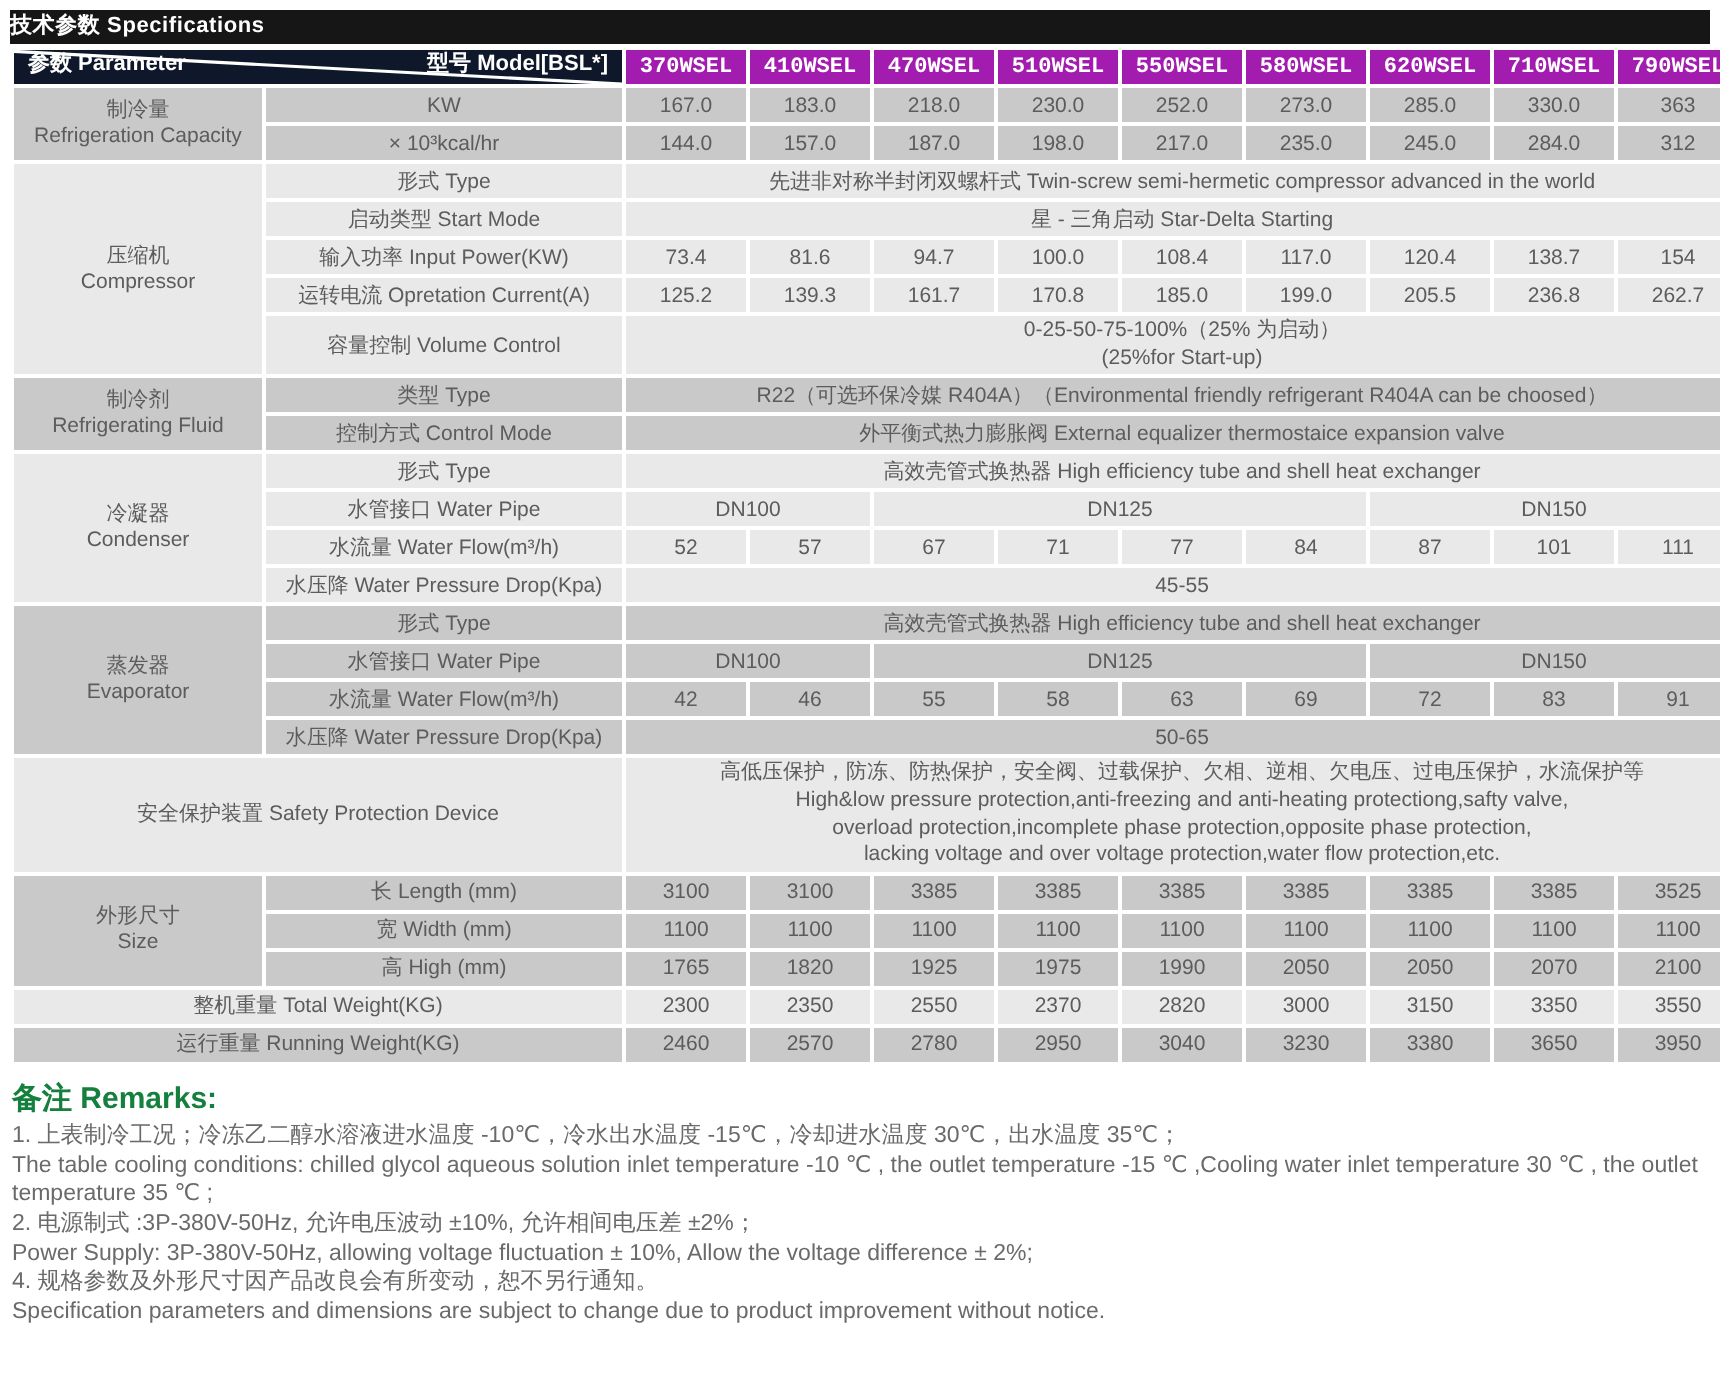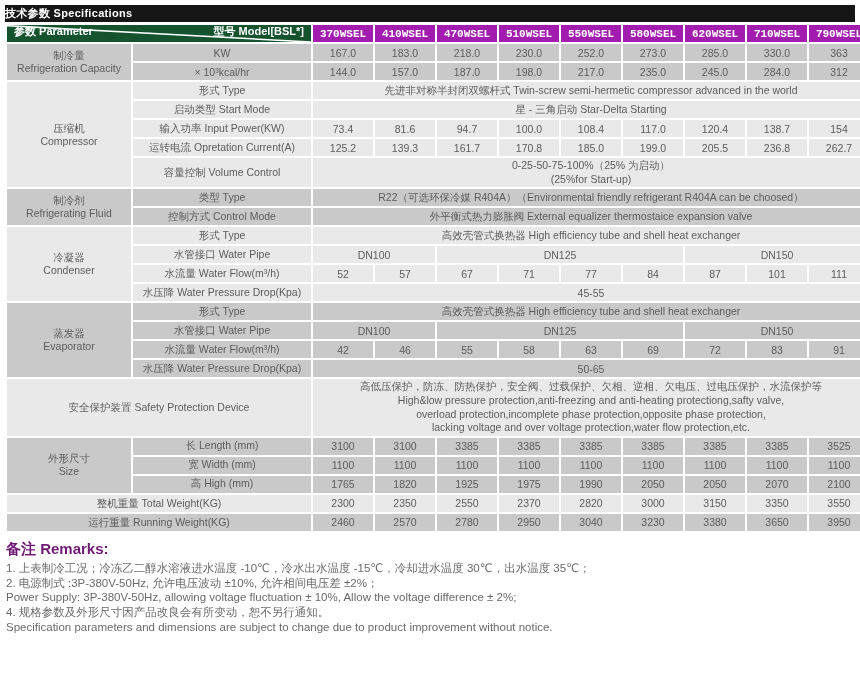--- a/index.html
+++ b/index.html
@@ -40,42 +40,42 @@
   }
   td.band-dark{background:#c9c9c9;}
   td.band-light{background:#e9e9e9;}
   td.head-gray{background:#a21caf;font-family:Liberation Mono, monospace;}
   td.cat{line-height:1.25;}
   td.multiline{line-height:1.3;padding:2px 4px;}
 
   
   .remarks{padding:4px 1px 0 1px;}
   .remarks-title{
-    font-size:15px;font-weight:bold;color:#701a75;margin:3px 0 2px 0;
+    font-size:15px;font-weight:bold;color:#15803d;margin:3px 0 2px 0;
   }
   .remark-line{
     font-size:11.5px;color:#6a6a6a;line-height:1.28;
   }
 </style>
 </head>
 <body>
 
 <div class="page">
 
   <div class="title-bar">技术参数 Specifications</div>
 
   <table class="spec">
     <colgroup>
       <col style="width:124px">
         <col style="width:178px">
       <col span="9" style="width:60px">
     </colgroup>
     <tbody id="spec-body">
       <tr>
-        <td class="corner" colspan="2" id="corner-cell" style="background: #14532d;">
+        <td class="corner" colspan="2" id="corner-cell" style="background: #0f172a;">
           <svg width="100%" height="100%" style="position:absolute;left:0;top:0;" preserveAspectRatio="none" viewBox="0 0 100 100">
             <line x1="0" y1="4" x2="100" y2="100" stroke="#ffffff" stroke-width="1.6" vector-effect="non-scaling-stroke"></line>
           </svg>
           <span class="corner-text param-label">参数 Parameter</span>
           <span class="corner-text model-label">型号 Model[BSL*]</span>
         </td>
       <td class="model-head head-gray">370WSEL</td>
           <td class="model-head head-gray">410WSEL</td>
           <td class="model-head head-gray">470WSEL</td>
           <td class="model-head head-gray">510WSEL</td>
@@ -275,20 +275,21 @@
           <td class="band-dark">3650</td>
           <td class="band-dark">3950</td>
         </tr>
       </tbody>
   </table>
 
   <div class="remarks">
     <div class="remarks-title">备注 Remarks:</div>
     <div id="remark-lines">
         <div class="remark-line">1. 上表制冷工况；冷冻乙二醇水溶液进水温度 -10℃，冷水出水温度 -15℃，冷却进水温度 30℃，出水温度 35℃；</div>
+        <div class="remark-line">The table cooling conditions: chilled glycol aqueous solution inlet temperature -10 ℃ , the outlet temperature -15 ℃ ,Cooling water inlet temperature 30 ℃ , the outlet temperature 35 ℃ ;</div>
         <div class="remark-line">2. 电源制式 :3P-380V-50Hz, 允许电压波动 ±10%, 允许相间电压差 ±2%；</div>
         <div class="remark-line">Power Supply: 3P-380V-50Hz, allowing voltage fluctuation ± 10%, Allow the voltage difference ± 2%;</div>
         <div class="remark-line">4. 规格参数及外形尺寸因产品改良会有所变动，恕不另行通知。</div>
         <div class="remark-line">Specification parameters and dimensions are subject to change due to product improvement without notice.</div>
       </div>
   </div>
 
 </div>
 
 </body></html>

